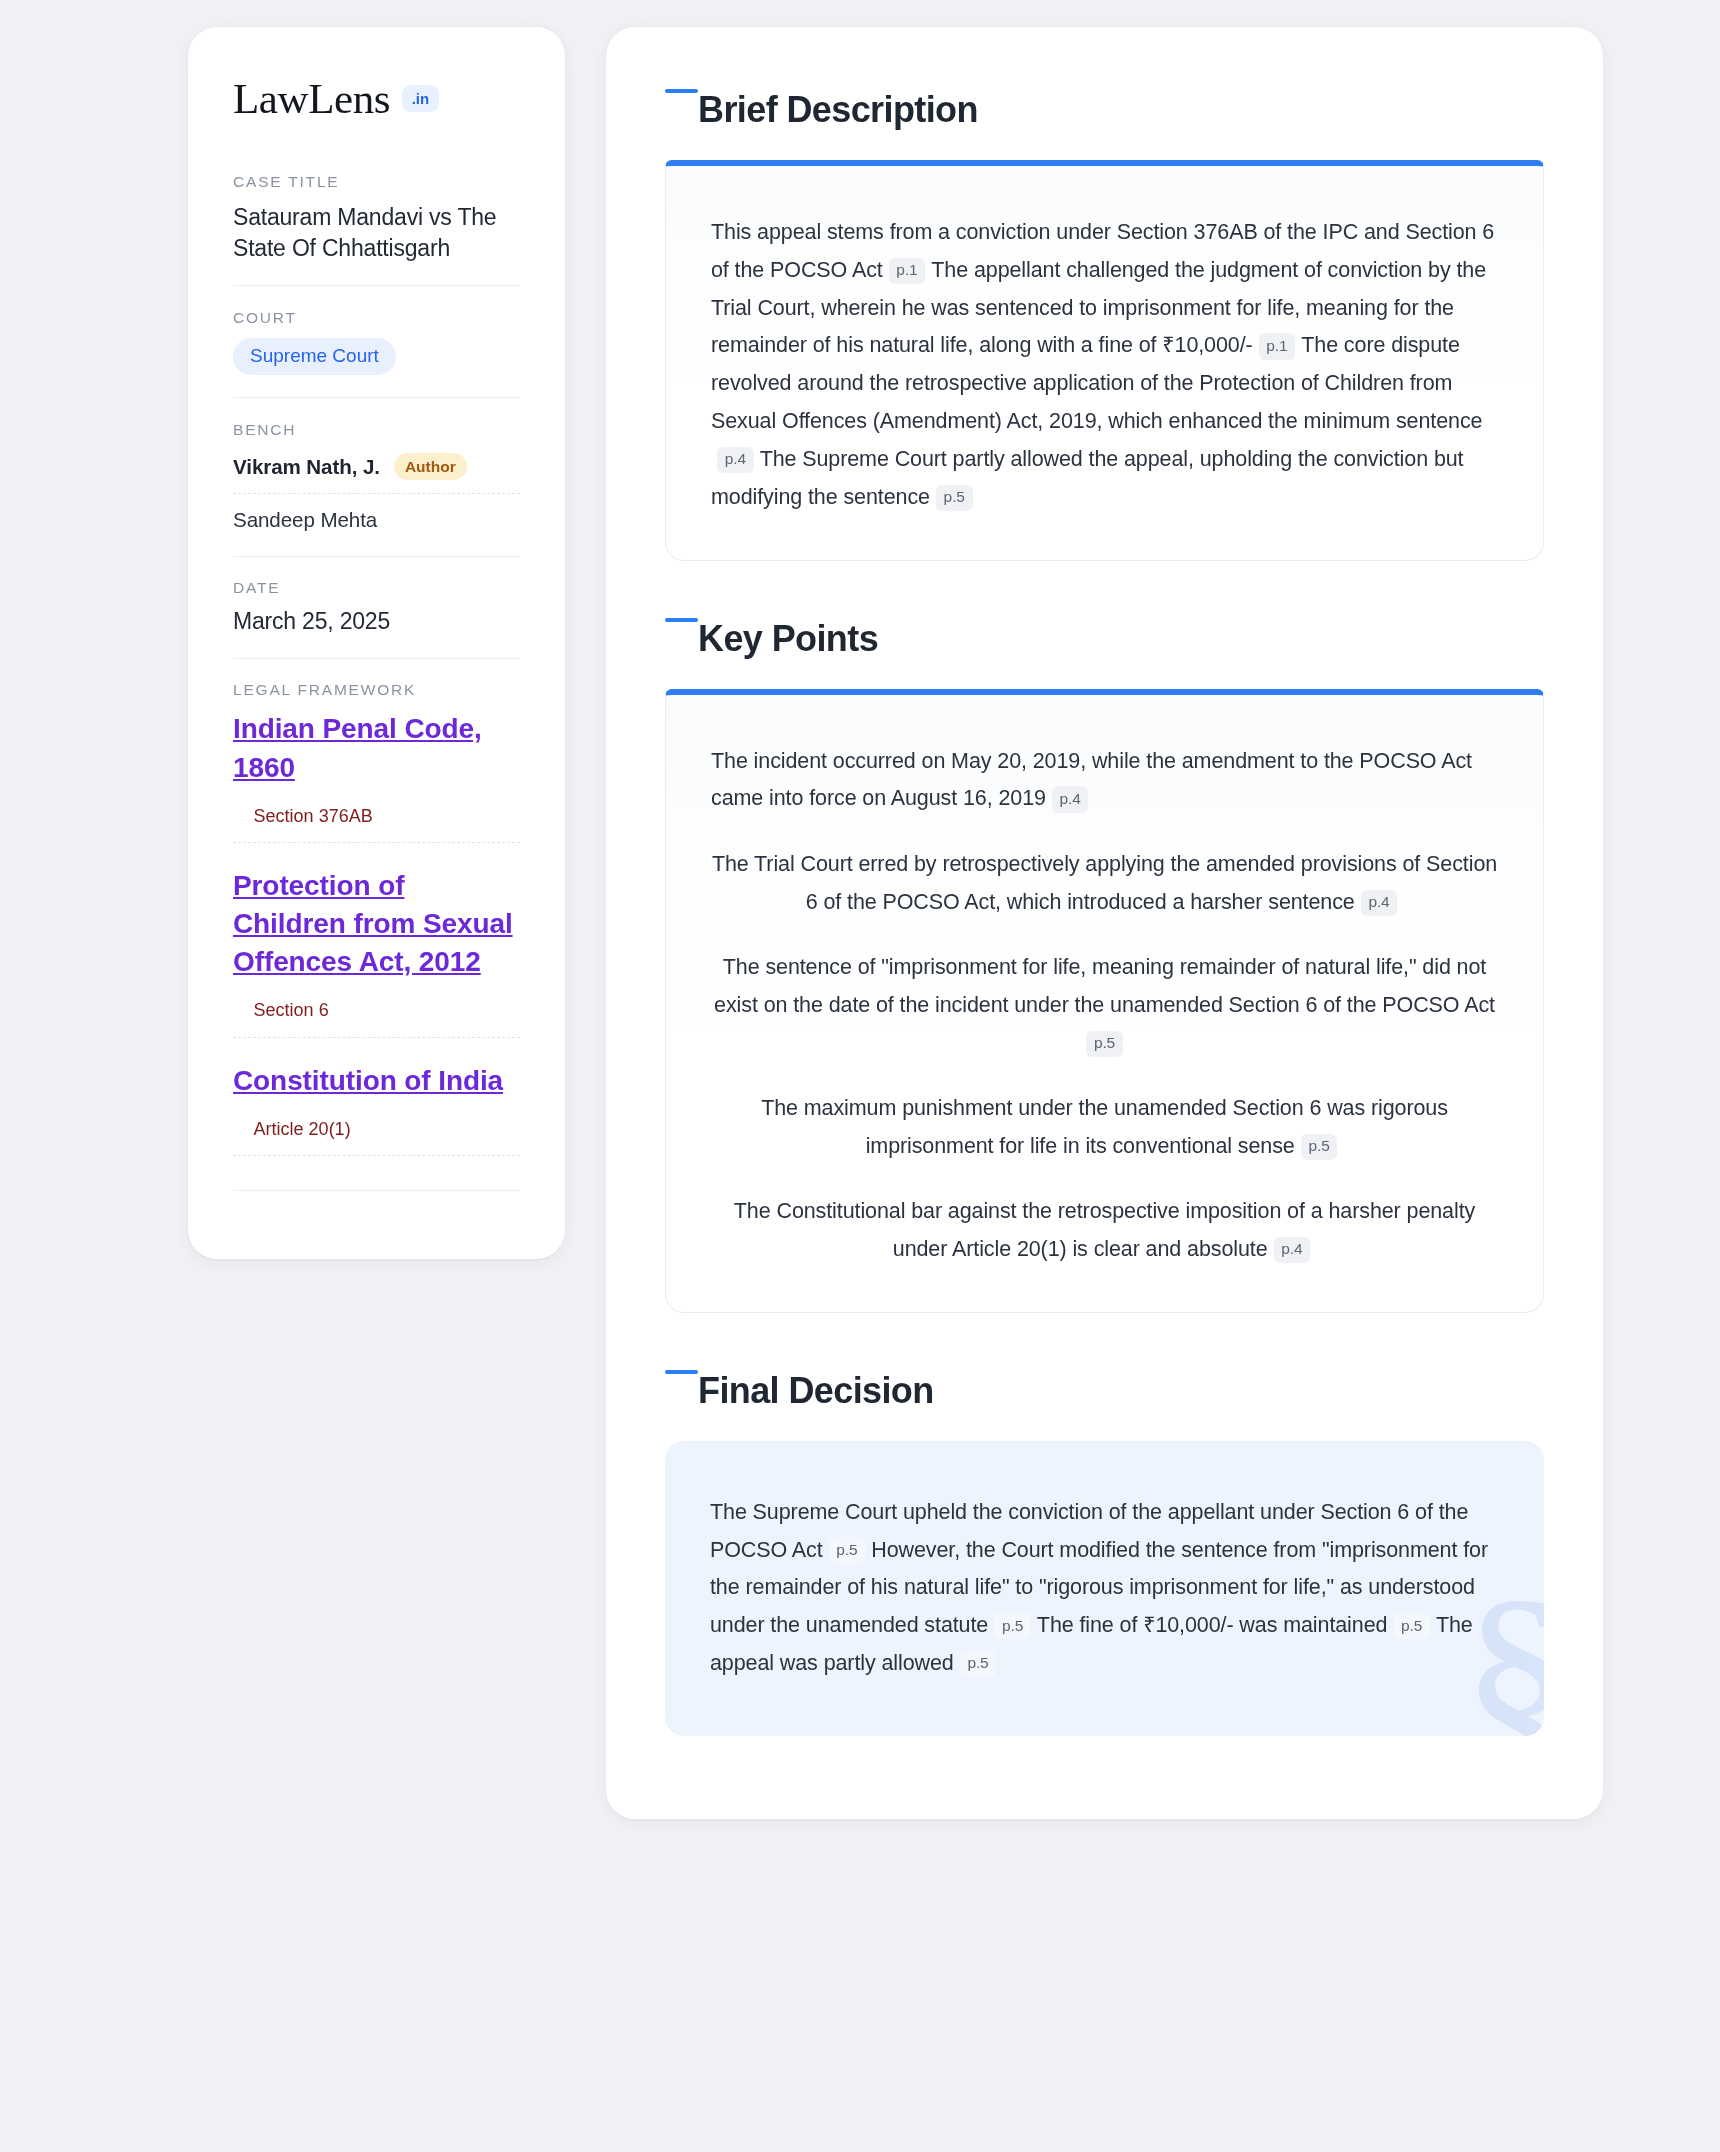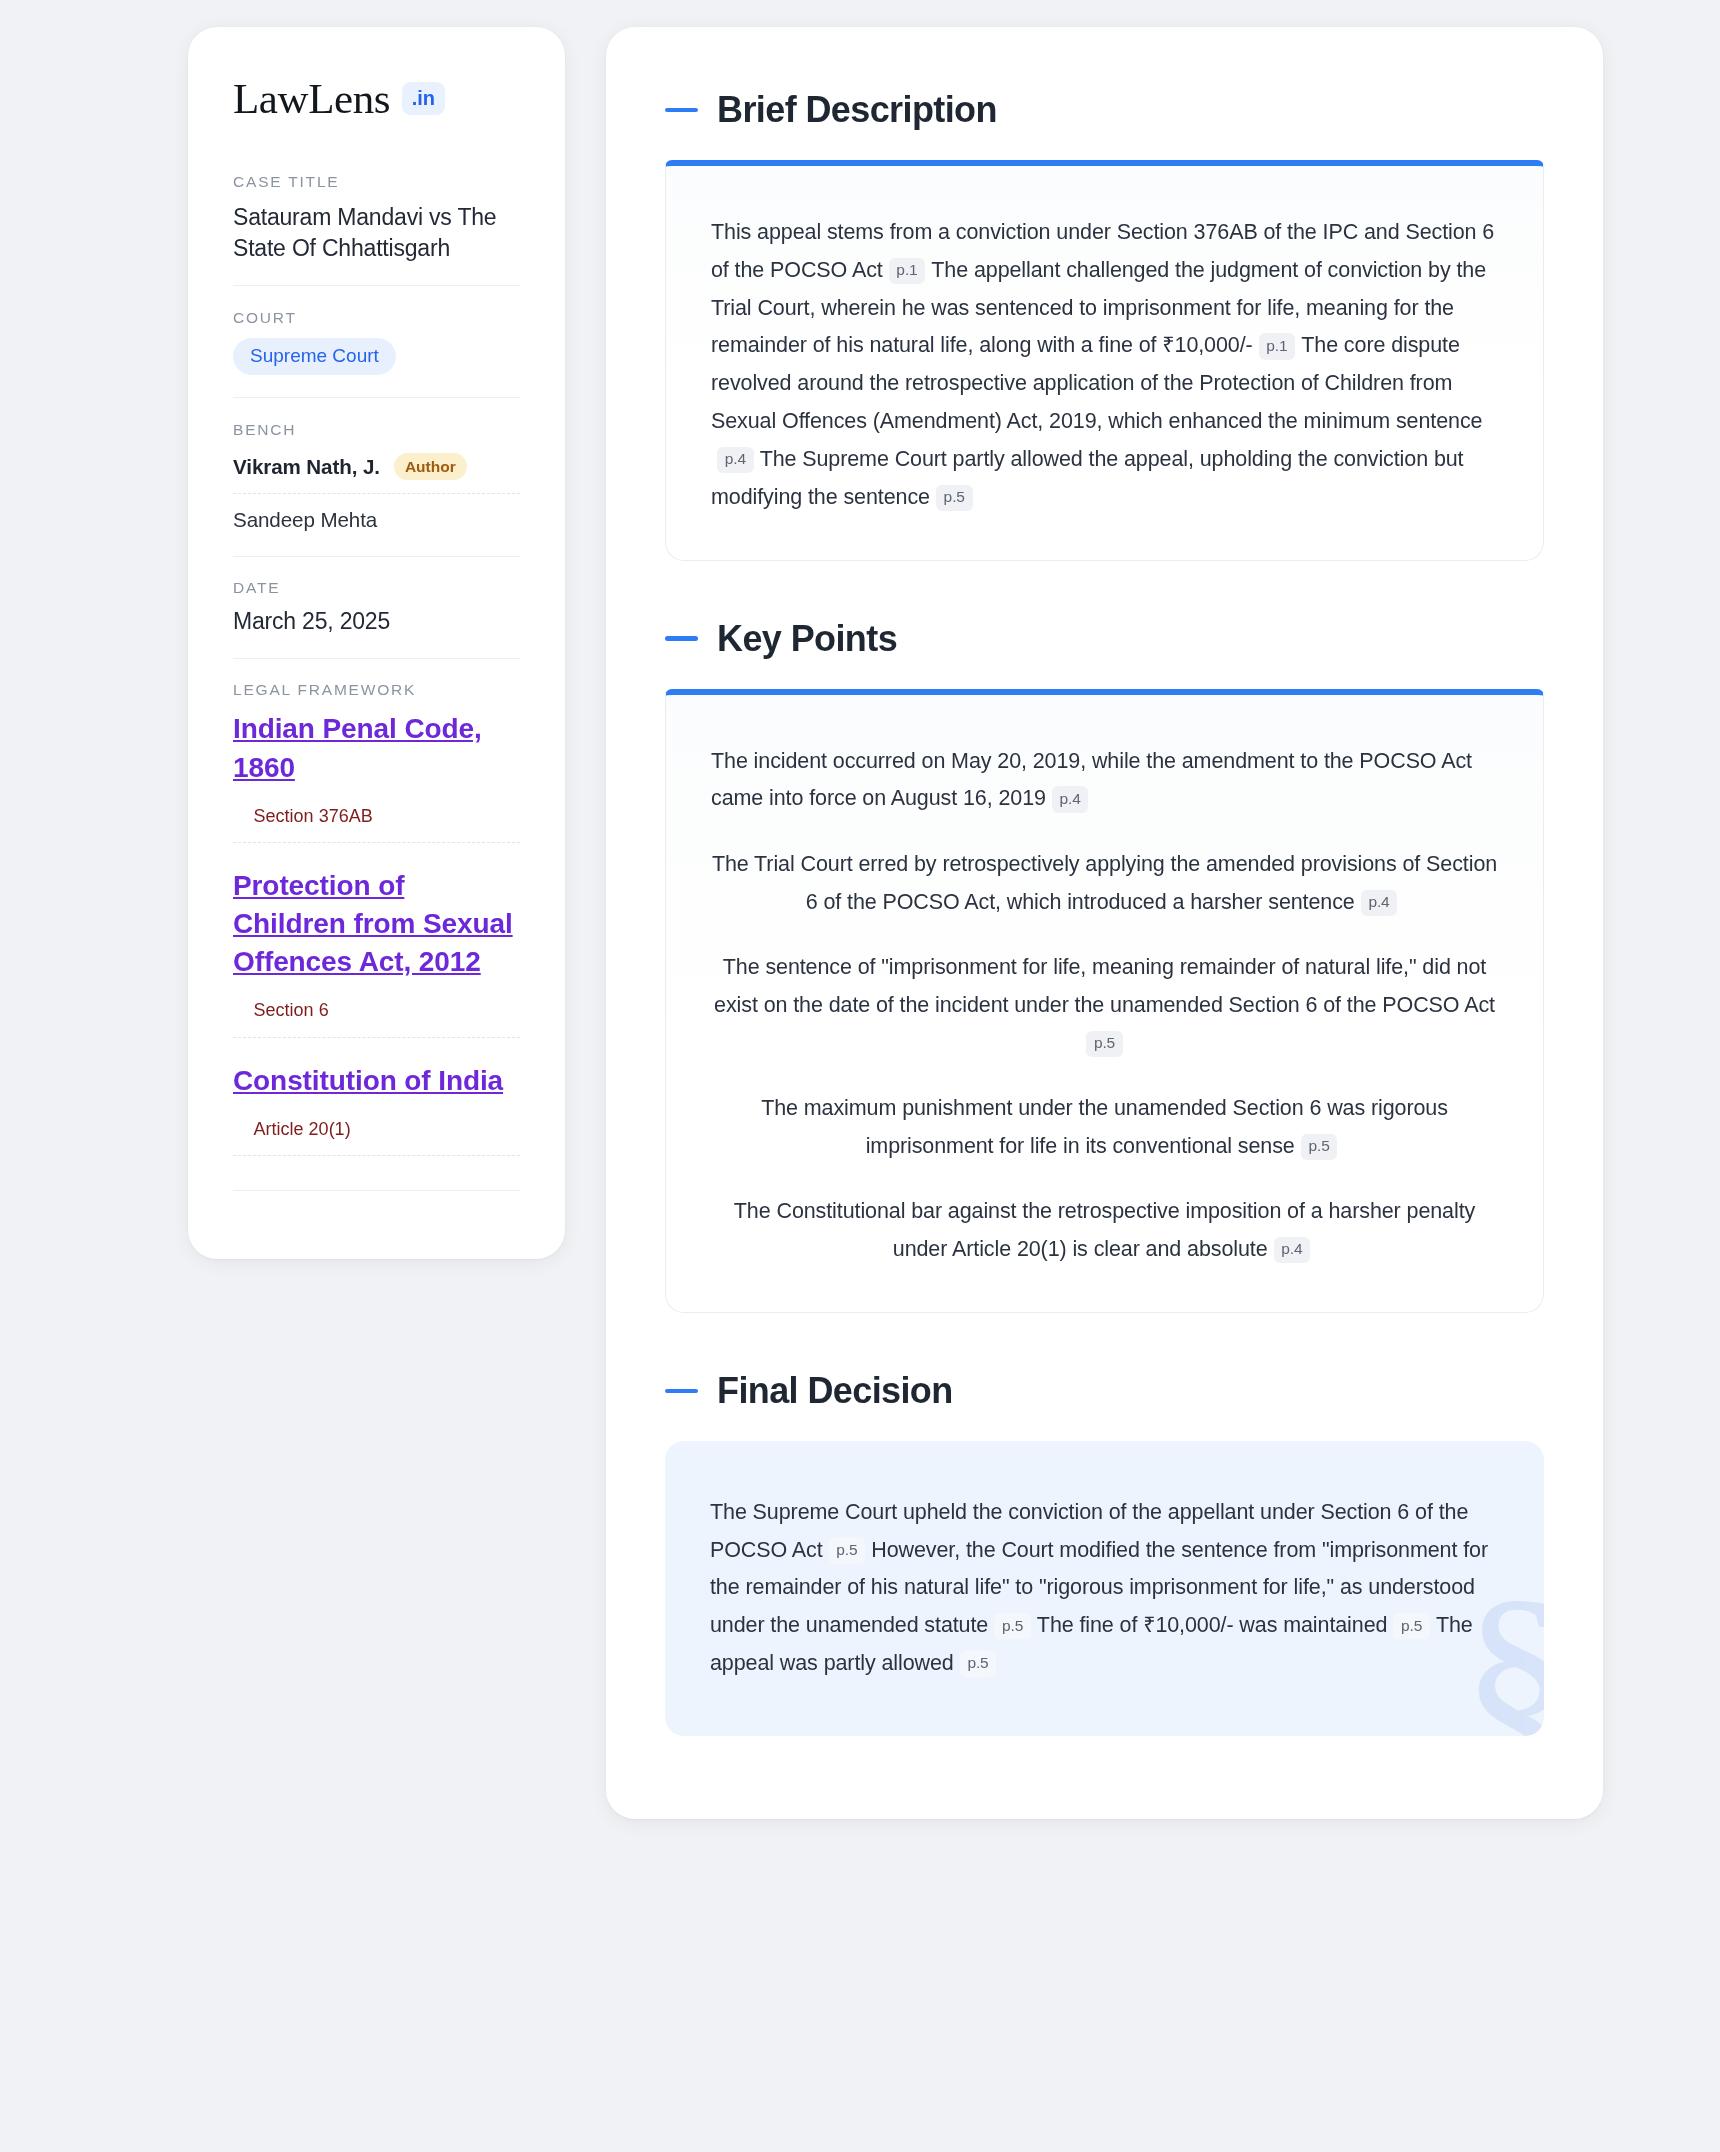--- a/index.html
+++ b/index.html
@@ -42,21 +42,21 @@
     font-family: "Liberation Serif", serif;
     font-size: 43px;
     font-weight: 400;
     color: #12161d;
     letter-spacing: -0.4px;
     line-height: 1;
   }
   .logo-tld {
     background: #eaf1fe;
     color: #2563eb;
-    font-size: 20px;
+    font-size: 15px;
     font-weight: 700;
     padding: 6px 9.5px 6.9px 9.5px;
     border-radius: 8.6px;
     line-height: 1;
   }
 
   .field { padding-bottom: 22.4px; }
   .field + .field { padding-top: 22.4px; }
   .divider-solid { border-top: 1.3px solid #eceef2; }
 
@@ -153,22 +153,21 @@
     border-radius: 29px;
     padding: 62px 59px 83px 59px;
     box-shadow: 0 3.4px 20.6px rgba(15, 23, 42, 0.055),
                 0 0.9px 2.6px rgba(15, 23, 42, 0.04);
   }
 
   .section + .section { margin-top: 57px; }
 
   .section-head {
     display: flex;
-    align-items: center;
-    gap: 19px;
+    align-items: flex-start;
     margin-bottom: 29px;
   }
   .head-dash {
     width: 33px;
     height: 4.3px;
     border-radius: 2.6px;
     background: #2f7df4;
     flex: none;
   }
   .section-title {

